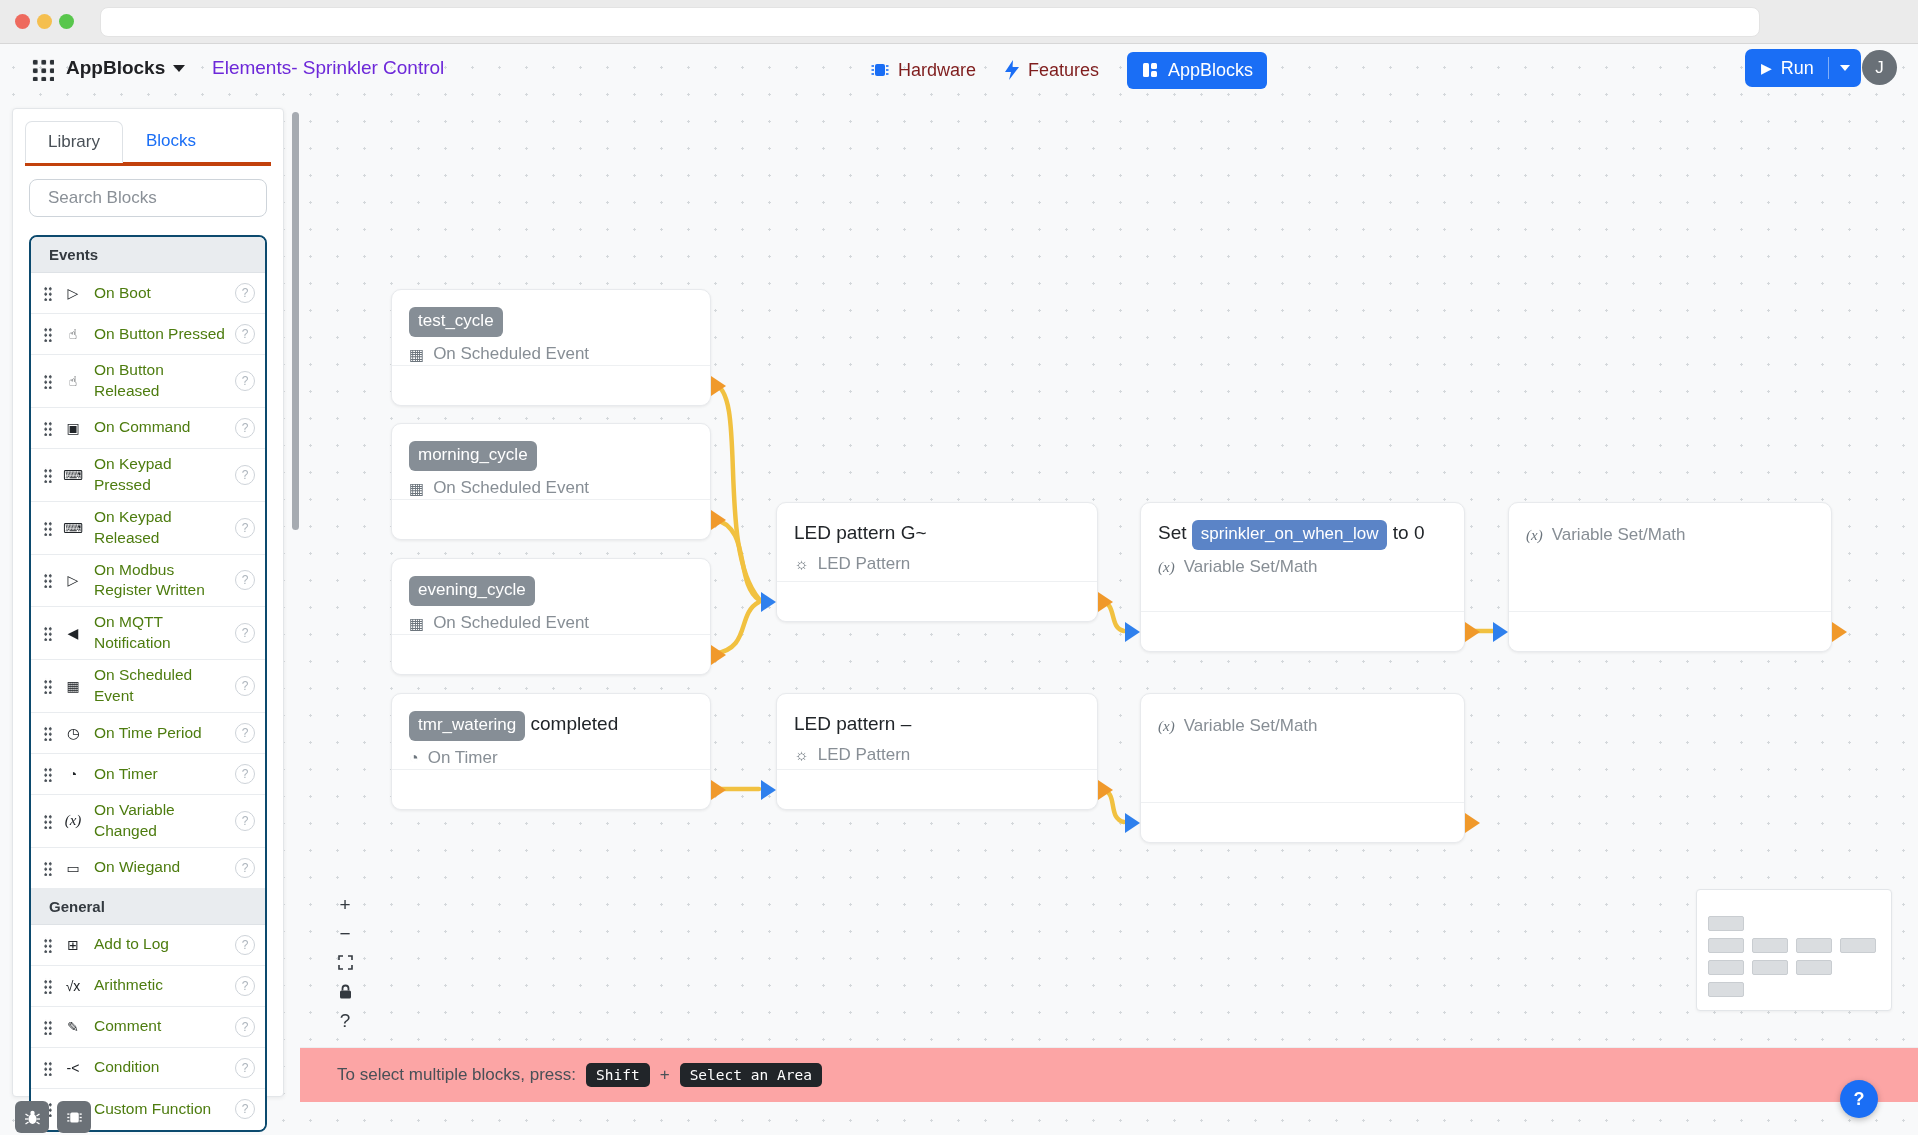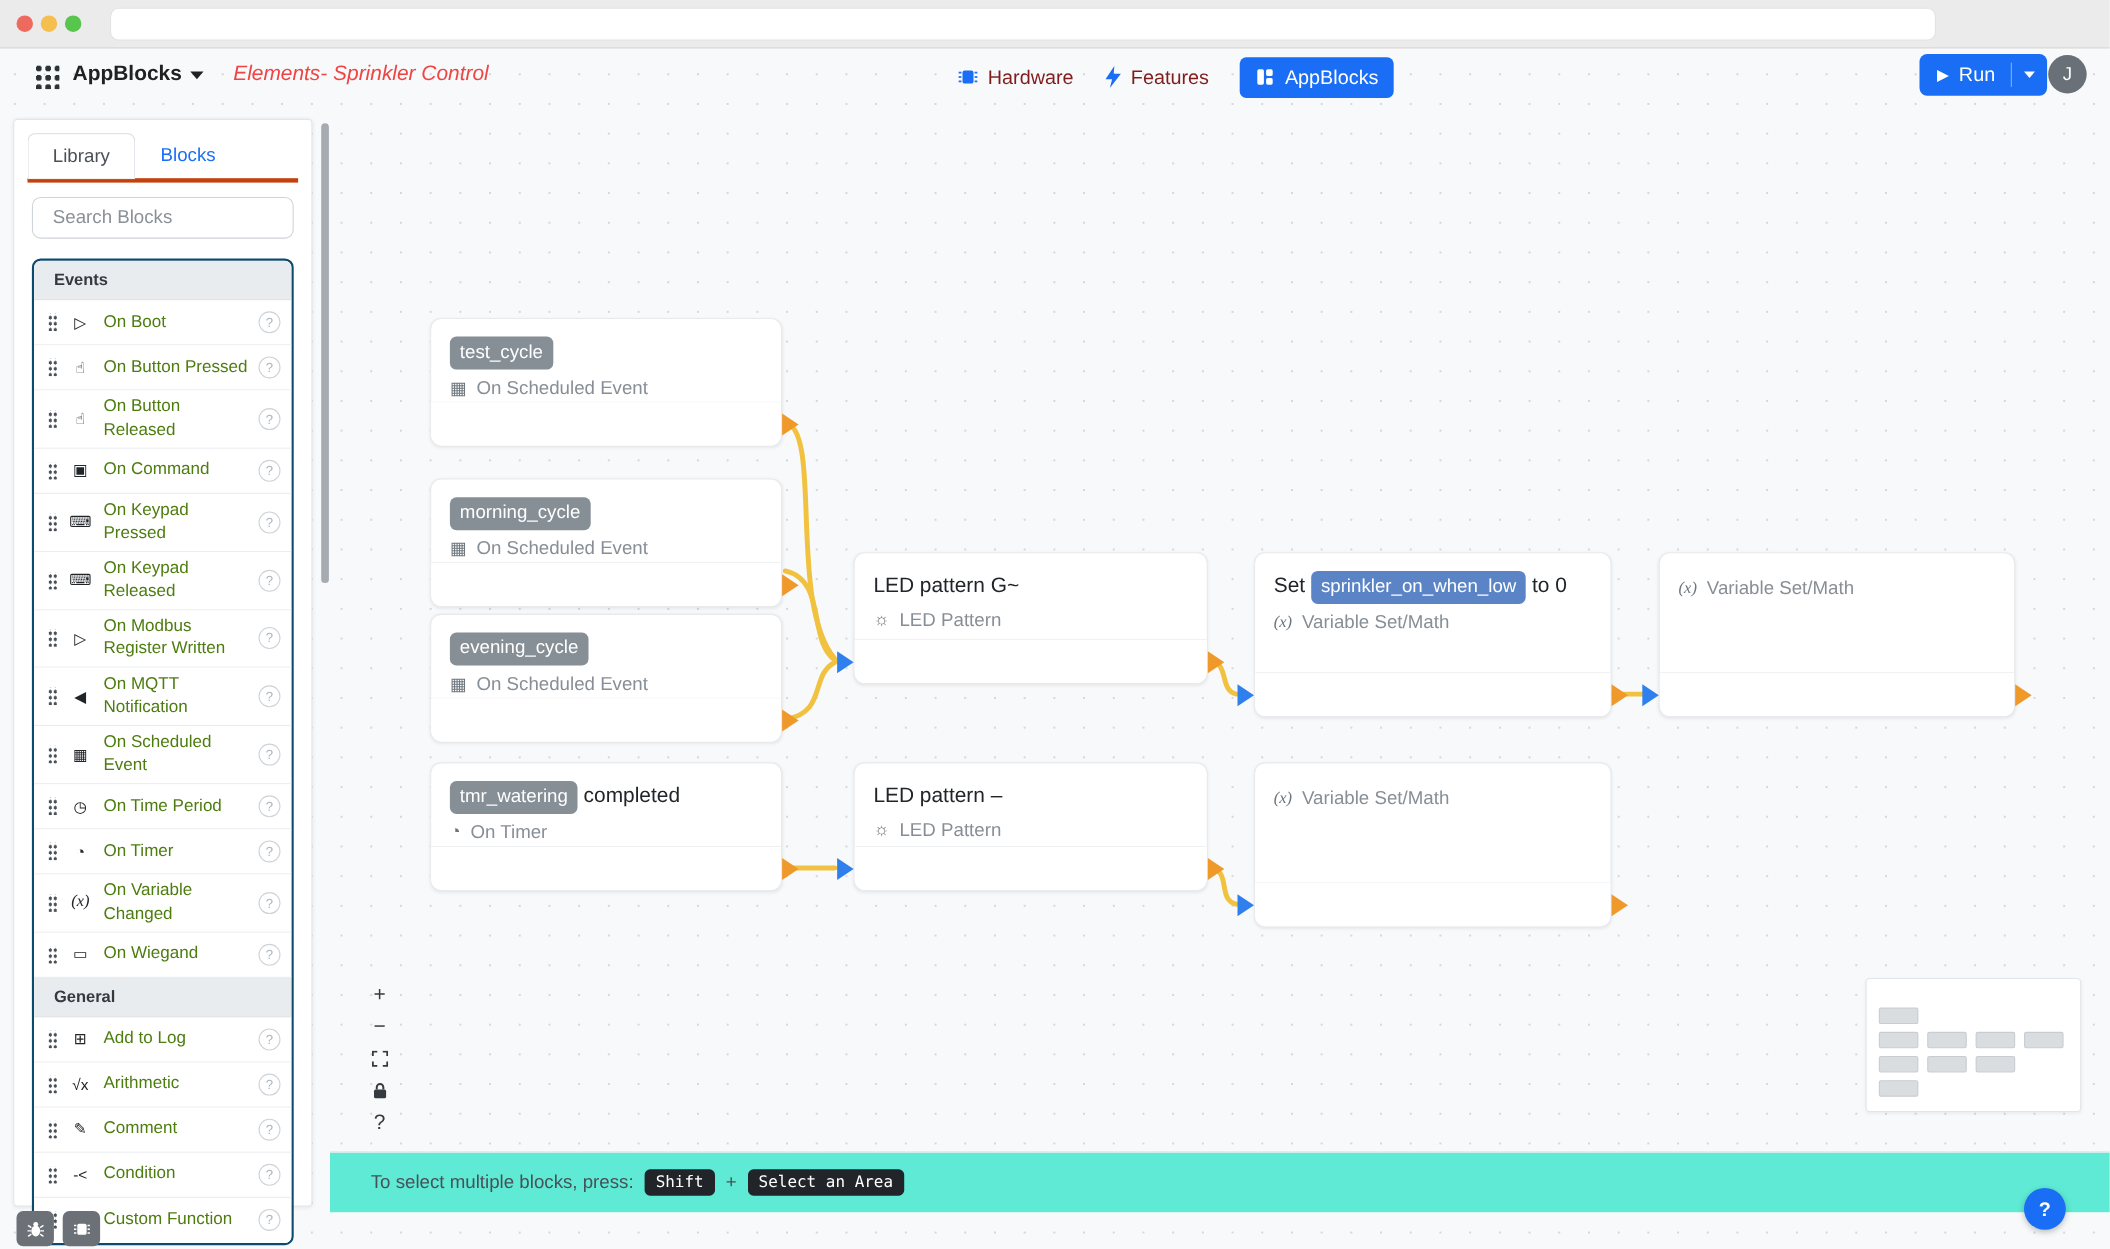--- a/index.html
+++ b/index.html
@@ -23,21 +23,21 @@
     background:#ffffff; border-radius:8px; border:1px solid #e3e3e3; }
   
   .app-header { position:absolute; left:0; top:44px; width:1918px; height:51px; z-index:40; }
   .grid-menu { position:absolute; left:30px; top:13px; width:24px; height:24px; cursor:pointer;
     background-image:radial-gradient(#2d3237 2.6px, transparent 2.8px);
     background-size:8.5px 8.5px; background-position:1px 1px; }
   .app-menu { position:absolute; left:66px; top:13px; font-size:19px; font-weight:bold;
     color:#202124; display:flex; align-items:center; gap:8px; cursor:pointer; }
   .caret-down { width:0; height:0; border-left:6px solid transparent; border-right:6px solid transparent;
     border-top:7px solid #202124; display:inline-block; }
-  .doc-title { position:absolute; left:212px; top:13px; font-size:19px; color:#ef4444;font-style:italic; }
+  .doc-title { position:absolute; left:212px; top:13px; font-size:19px; color:#6d28d9; }
   .center-nav { position:absolute; left:870px; top:6px; height:40px; display:flex; align-items:center; gap:28px; }
   .nav-link { display:flex; align-items:center; gap:8px; color:#7f1d1d; font-size:18px; cursor:pointer; }
   .nav-pill { display:flex; align-items:center; gap:9px; color:#fff; font-size:18px;
     background:#1a6ef5; border:none; border-radius:6px; padding:8px 14px; cursor:pointer; }
   .run-btn { position:absolute; left:1745px; top:5px; height:38px; background:#1a6ef5; border:none;
     border-radius:7px; color:#fff; font-size:18px; display:flex; align-items:center; cursor:pointer;
     font-family:inherit; }
   .run-main { display:flex; align-items:center; gap:9px; padding:0 14px 0 16px; }
   .run-sep { width:1px; height:22px; background:rgba(255,255,255,0.45); }
   .run-caret { padding:0 11px; display:flex; align-items:center; }
@@ -94,21 +94,21 @@
     border-top:10px solid transparent; border-bottom:10px solid transparent; cursor:crosshair; }
   .port.out { right:-16px; border-left:15px solid #f0992b; }
   .port.in { left:-16px; border-left:15px solid #2f80ed; }
   .wires { position:absolute; left:0; top:0; width:1918px; height:1135px; z-index:5; pointer-events:none; }
   
   .canvas-controls { position:absolute; left:334px; top:893px; width:22px; display:flex;
     flex-direction:column; align-items:center; gap:7px; z-index:20; }
   .ctl { font-size:19px; color:#343a40; cursor:pointer; line-height:1; height:22px;
     display:flex; align-items:center; justify-content:center; background:none; border:none;
     font-family:inherit; }
-  .hint-bar { position:absolute; left:300px; top:1047px; width:1618px; height:55px; background:#5eead4;
+  .hint-bar { position:absolute; left:300px; top:1047px; width:1618px; height:55px; background:#fca5a5;
     border-top:1px solid #eceff1; z-index:8; display:flex; align-items:center; gap:10px;
     padding-left:37px; font-size:17px; color:#495057; }
   .kbd { background:#212529; color:#fff; font-family:"DejaVu Sans Mono","Liberation Mono",monospace;
     font-size:14.5px; padding:4px 10px; border-radius:5px; }
   .minimap { position:absolute; left:1696px; top:889px; width:196px; height:122px; background:#fff;
     border:1px solid #e3e6e9; border-radius:4px; box-shadow:0 1px 3px rgba(0,0,0,.05); z-index:9; }
   .mm { position:absolute; width:36px; height:15px; background:#dadde0; border:1px solid #c9cdd1;
     border-radius:2px; }
   .help-fab { position:absolute; left:1840px; top:1080px; width:38px; height:38px; border-radius:50%;
     background:#1a6ef5; color:#fff; border:none; font-size:18px; font-weight:bold; cursor:pointer;
@@ -193,21 +193,21 @@
     <div class="block-sub">
       <span class="sub-icon">▦</span>
       <span>On Scheduled Event</span>
     </div>
   </div>
   <div class="block-footer">
     <span class="port out"></span>
   </div>
 </div>
 
-<div class="block" style="left:391px; top:435px; width:320px; height:117px;">
+<div class="block" style="left:391px; top:423px; width:320px; height:117px;">
   <div class="block-body">
     <div class="block-title"><span class="badge gray">morning_cycle</span></div>
     <div class="block-sub">
       <span class="sub-icon">▦</span>
       <span>On Scheduled Event</span>
     </div>
   </div>
   <div class="block-footer">
     <span class="port out"></span>
   </div>

